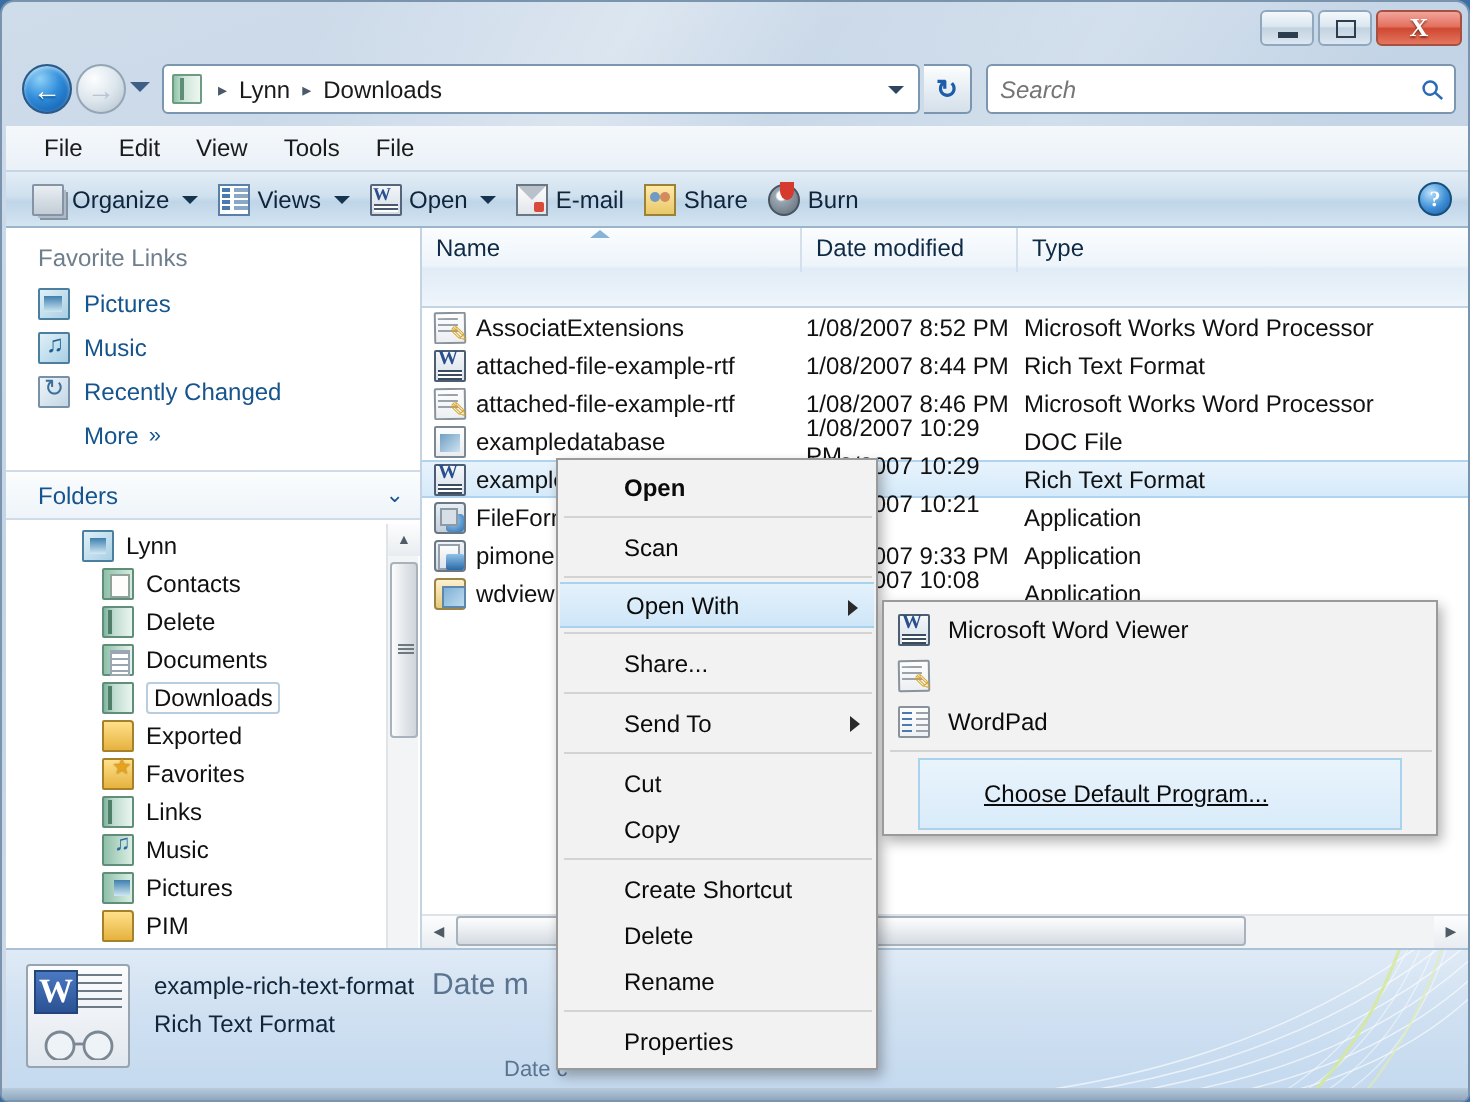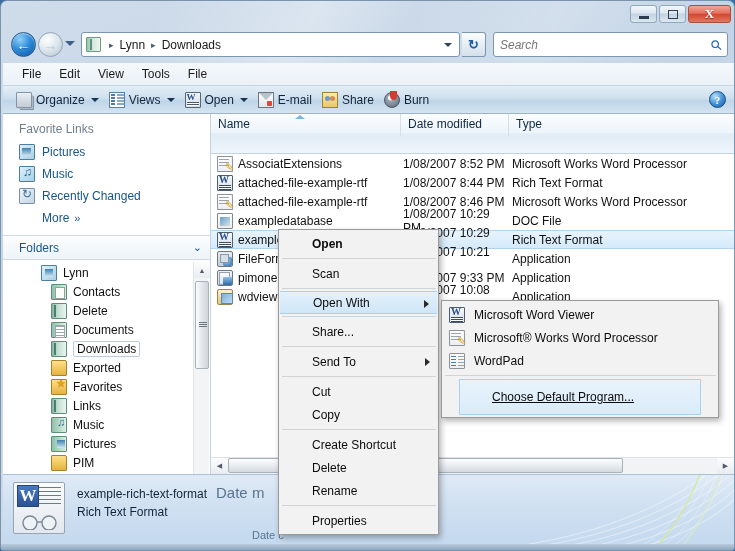--- a/index.html
+++ b/index.html
@@ -744,21 +744,20 @@
     <div class="ctx-item">Properties</div>
   </div>
 
   <div id="submenu">
     <div class="sub-item">
       <span class="sub-ico ic-rtf"></span>
       <span>Microsoft Word Viewer</span>
     </div>
     <div class="sub-item">
       <span class="sub-ico ic-works"></span>
-      <span>Microsoft® Works Word Processor</span>
     </div>
     <div class="sub-item">
       <span class="sub-ico ic-wordpad"></span>
       <span>WordPad</span>
     </div>
     <div class="ctx-sep"></div>
     <div class="sub-item hilite" style="padding-left:32px">
       <span>Choose Default Program...</span>
     </div>
   </div>

